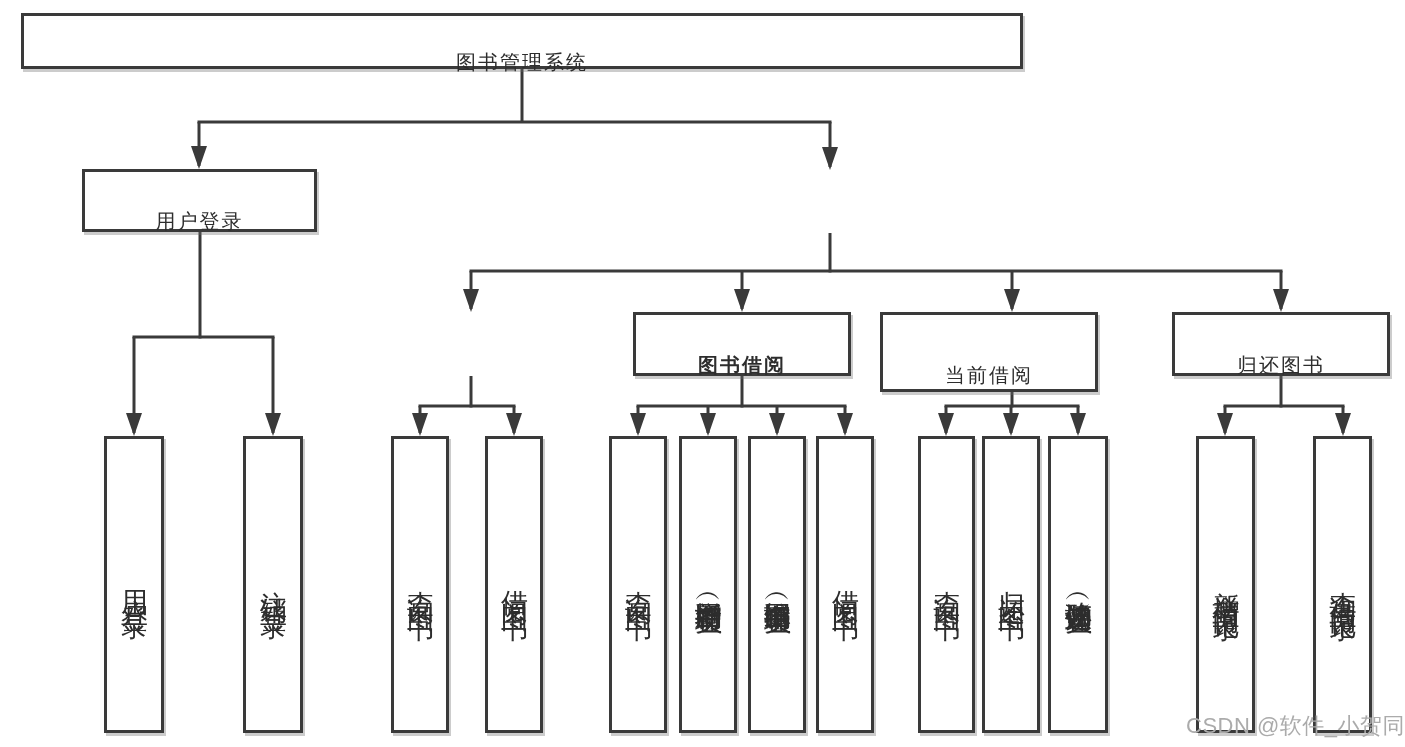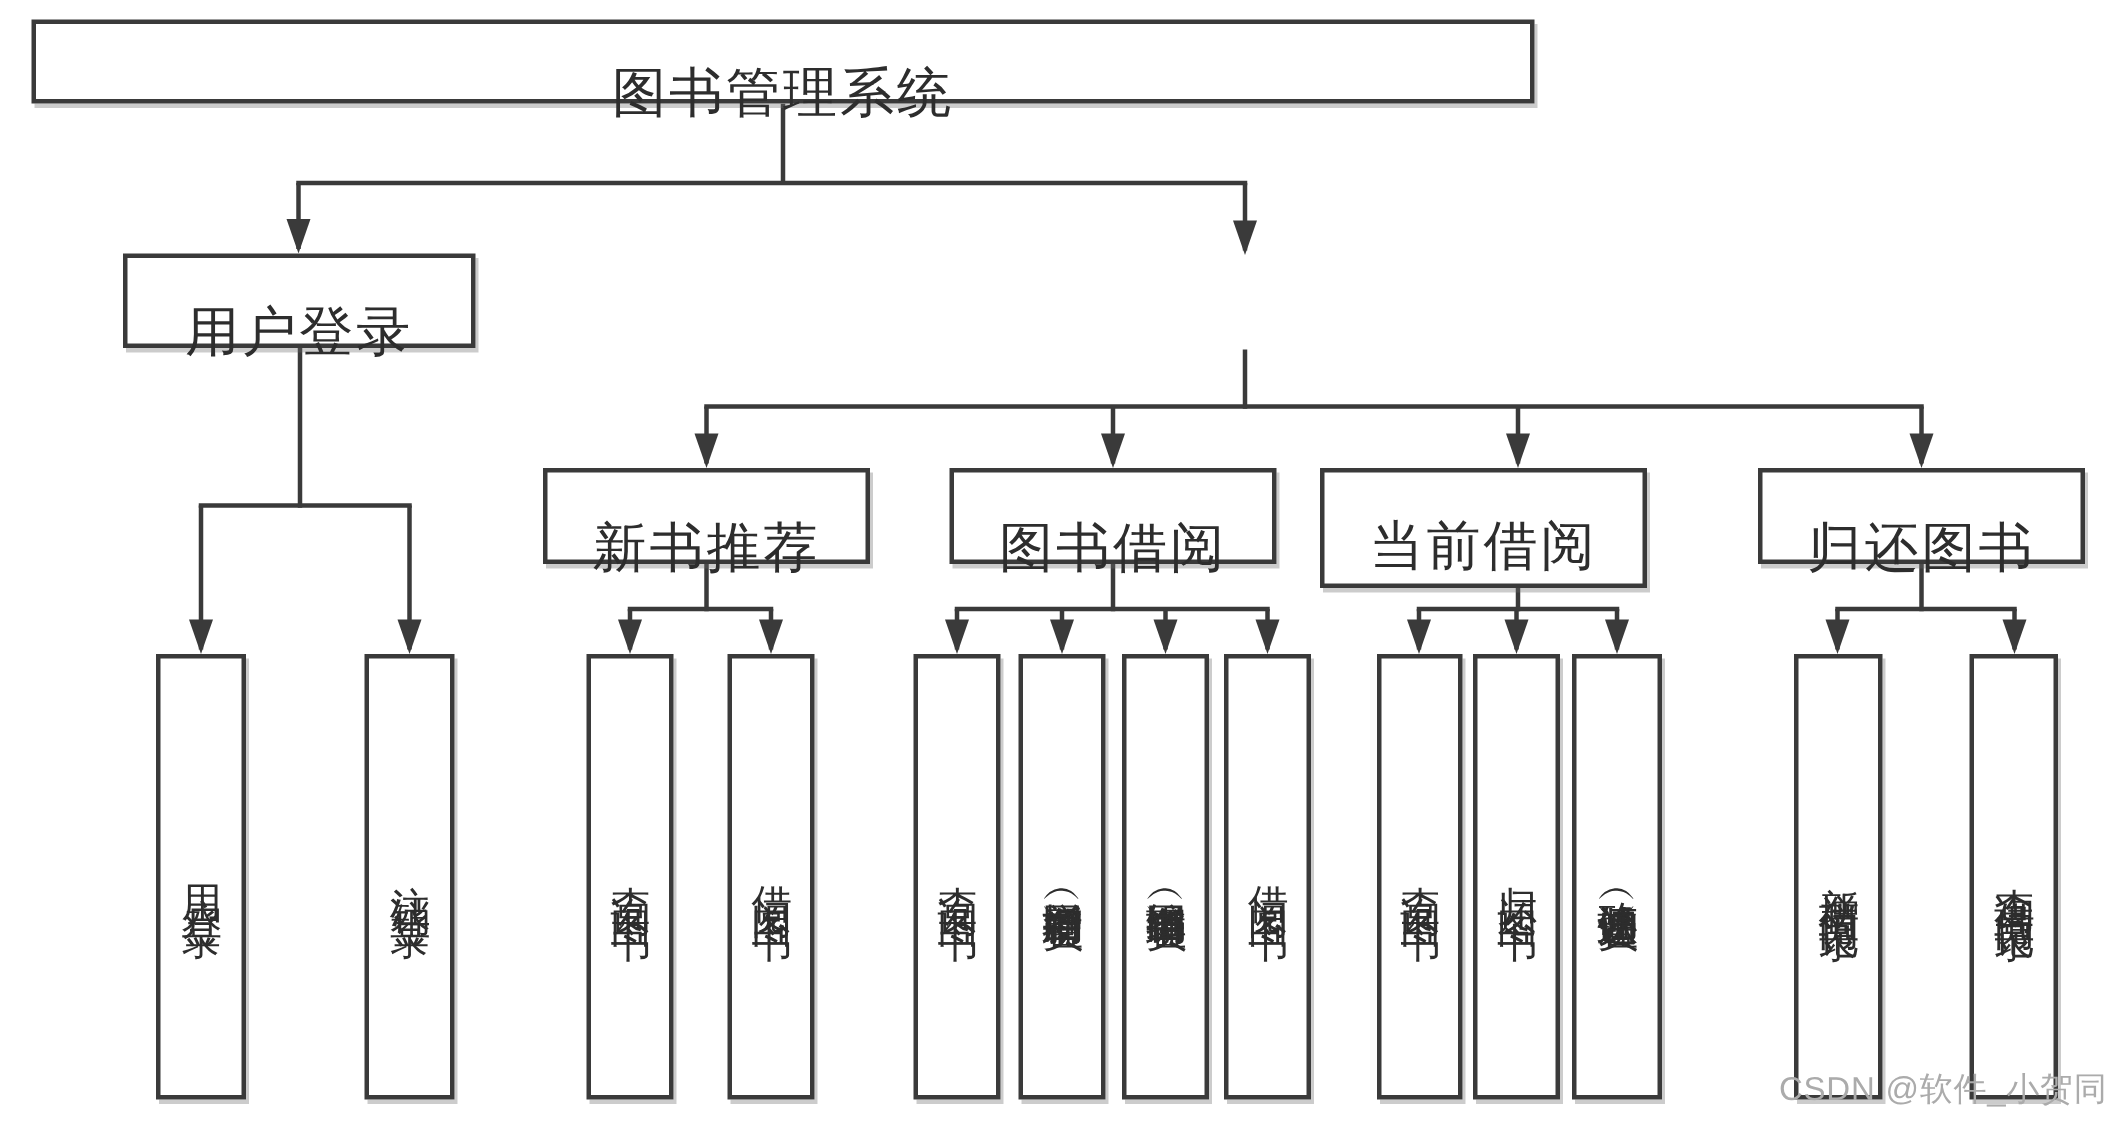--- a/index.html
+++ b/index.html
@@ -21,21 +21,21 @@
     box-sizing: border-box;
     background: #ffffff;
     border: 3px solid #3a3a3a;
     box-shadow: 2px 3px 0 rgba(110,110,110,0.35);
     display: flex;
     align-items: center;
     justify-content: center;
     color: #2d2d2d;
   }
   .h-label {
-    font-size: 36px;
+    font-size: 20px;
     letter-spacing: 2px;
     white-space: nowrap;
     margin-top: 42px;
   }
   .leaf .v-label {
     writing-mode: vertical-rl;
     text-orientation: mixed;
     font-size: 27px;
     letter-spacing: 8px;
     line-height: 1;
@@ -126,24 +126,21 @@
   </svg>
 
   <div class="box" style="left:21px; top:13px; width:1002px; height:56px;">
     <span class="h-label">图书管理系统</span>
   </div>
 
   <div class="box" style="left:82px; top:169px; width:235px; height:63px;">
     <span class="h-label">用户登录</span>
   </div>
 
-  <div class="box" style="left:362px; top:312px; width:218px; height:64px;">
-    <span class="h-label">新书推荐</span>
-  </div>
-  <div class="box" style="left:633px; top:312px; width:218px; height:64px;">
+  <div class="box" style="left:633px; top:312px; width:218px; height:64px;font-weight:bold;">
     <span class="h-label">图书借阅</span>
   </div>
   <div class="box" style="left:880px; top:312px; width:218px; height:80px;align-items:flex-end;">
     <span class="h-label">当前借阅</span>
   </div>
   <div class="box" style="left:1172px; top:312px; width:218px; height:64px;">
     <span class="h-label">归还图书</span>
   </div>
 
   <div class="box leaf" style="left:104px; top:436px; width:60px; height:297px;">

